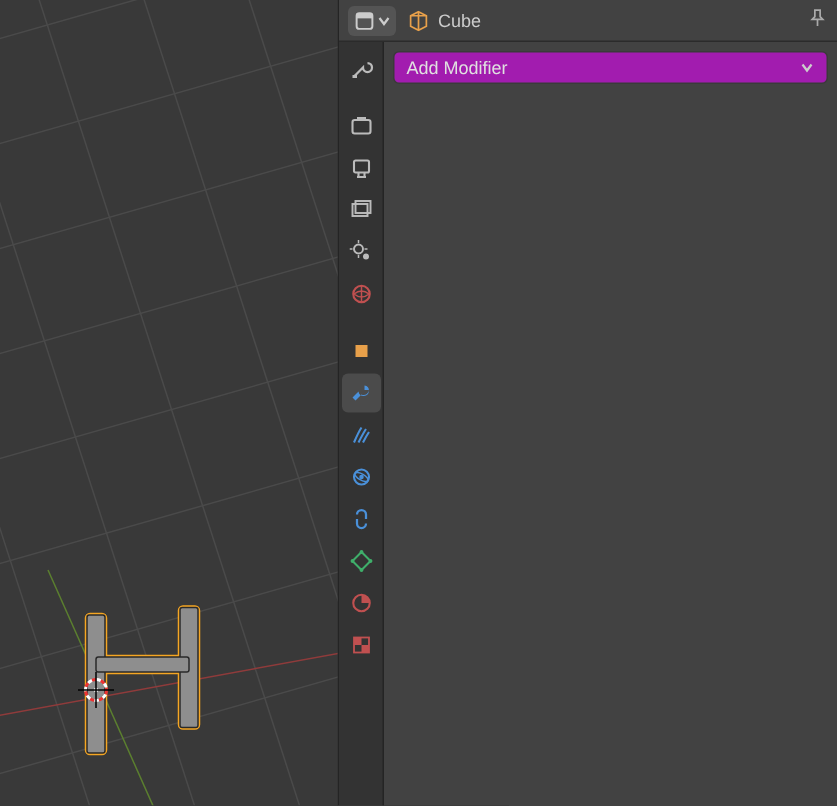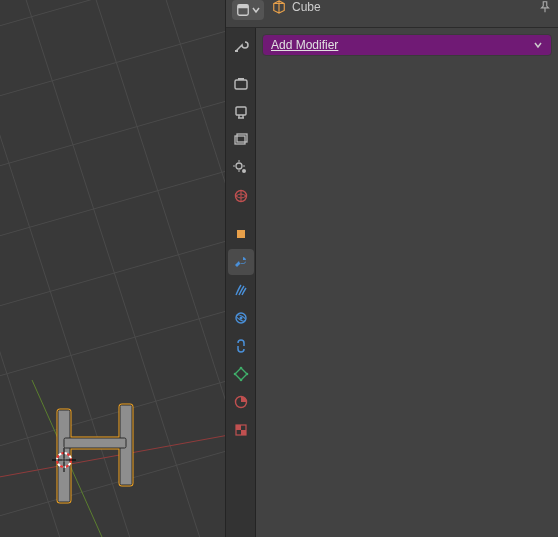--- a/index.html
+++ b/index.html
@@ -2,21 +2,21 @@
 <html><head>
 <meta charset="utf-8">
 <style>
   * { box-sizing: border-box; margin: 0; padding: 0; }
   html, body { width: 558px; height: 537px; overflow: hidden; background: #393939; font-family: sans-serif; font-size: 12px; color: #ccc; }
   .root { display: flex; width: 100%; height: 100%; }
   .viewport { width: 225px; height: 537px; position: relative; background: #393939; overflow: hidden; }
   .viewport svg { position: absolute; top: 0; left: 0; }
   .panel { flex: 1; display: flex; flex-direction: column; background: #424242; border-left: 1px solid #242424; }
   .panel-header {
-    height: 28px; display: flex; align-items: flex-start; gap: 8px;
+    height: 28px; display: flex; align-items: center; gap: 8px;
     padding: 0 6px; background: #424242; border-bottom: 1px solid #2b2b2b;
   }
   .hdr-btn {
     display: flex; align-items: center; gap: 2px; height: 20px; padding: 0 4px;
     border-radius: 4px; background: #545454; color: #ddd;
   }
   .hdr-obj { display: flex; align-items: center; gap: 6px; flex: 1; }
   .panel-body { flex: 1; display: flex; }
   .tab-col {
     width: 30px; background: #333; border-right: 1px solid #242424;
@@ -25,23 +25,23 @@
   .tab-col .sep { height: 10px; }
   .tab {
     width: 26px; height: 26px; margin: 1px 0; border-radius: 4px;
     display: flex; align-items: center; justify-content: center;
     color: #ccc;
   }
   .tab.active { background: #4b4b4b; }
   .tab svg { display: block; }
   .content { flex: 1; padding: 6px; background: #424242; }
   .dropdown {
-    width: 100%; height: 22px; background: #701a75; border: 1px solid #3a3a3a;
+    width: 100%; height: 22px; background: #a21caf; border: 1px solid #3a3a3a;
     border-radius: 4px; display: flex; align-items: center; justify-content: space-between;
-    padding: 0 8px; color: #e0e0e0; text-decoration: underline;
+    padding: 0 8px; color: #e0e0e0;
   }
   .pin { margin-left: auto; color: #aaa; }
 </style>
 </head>
 <body>
 
 <div class="root">
 
   <div class="viewport">
     <svg width="225" height="537">

